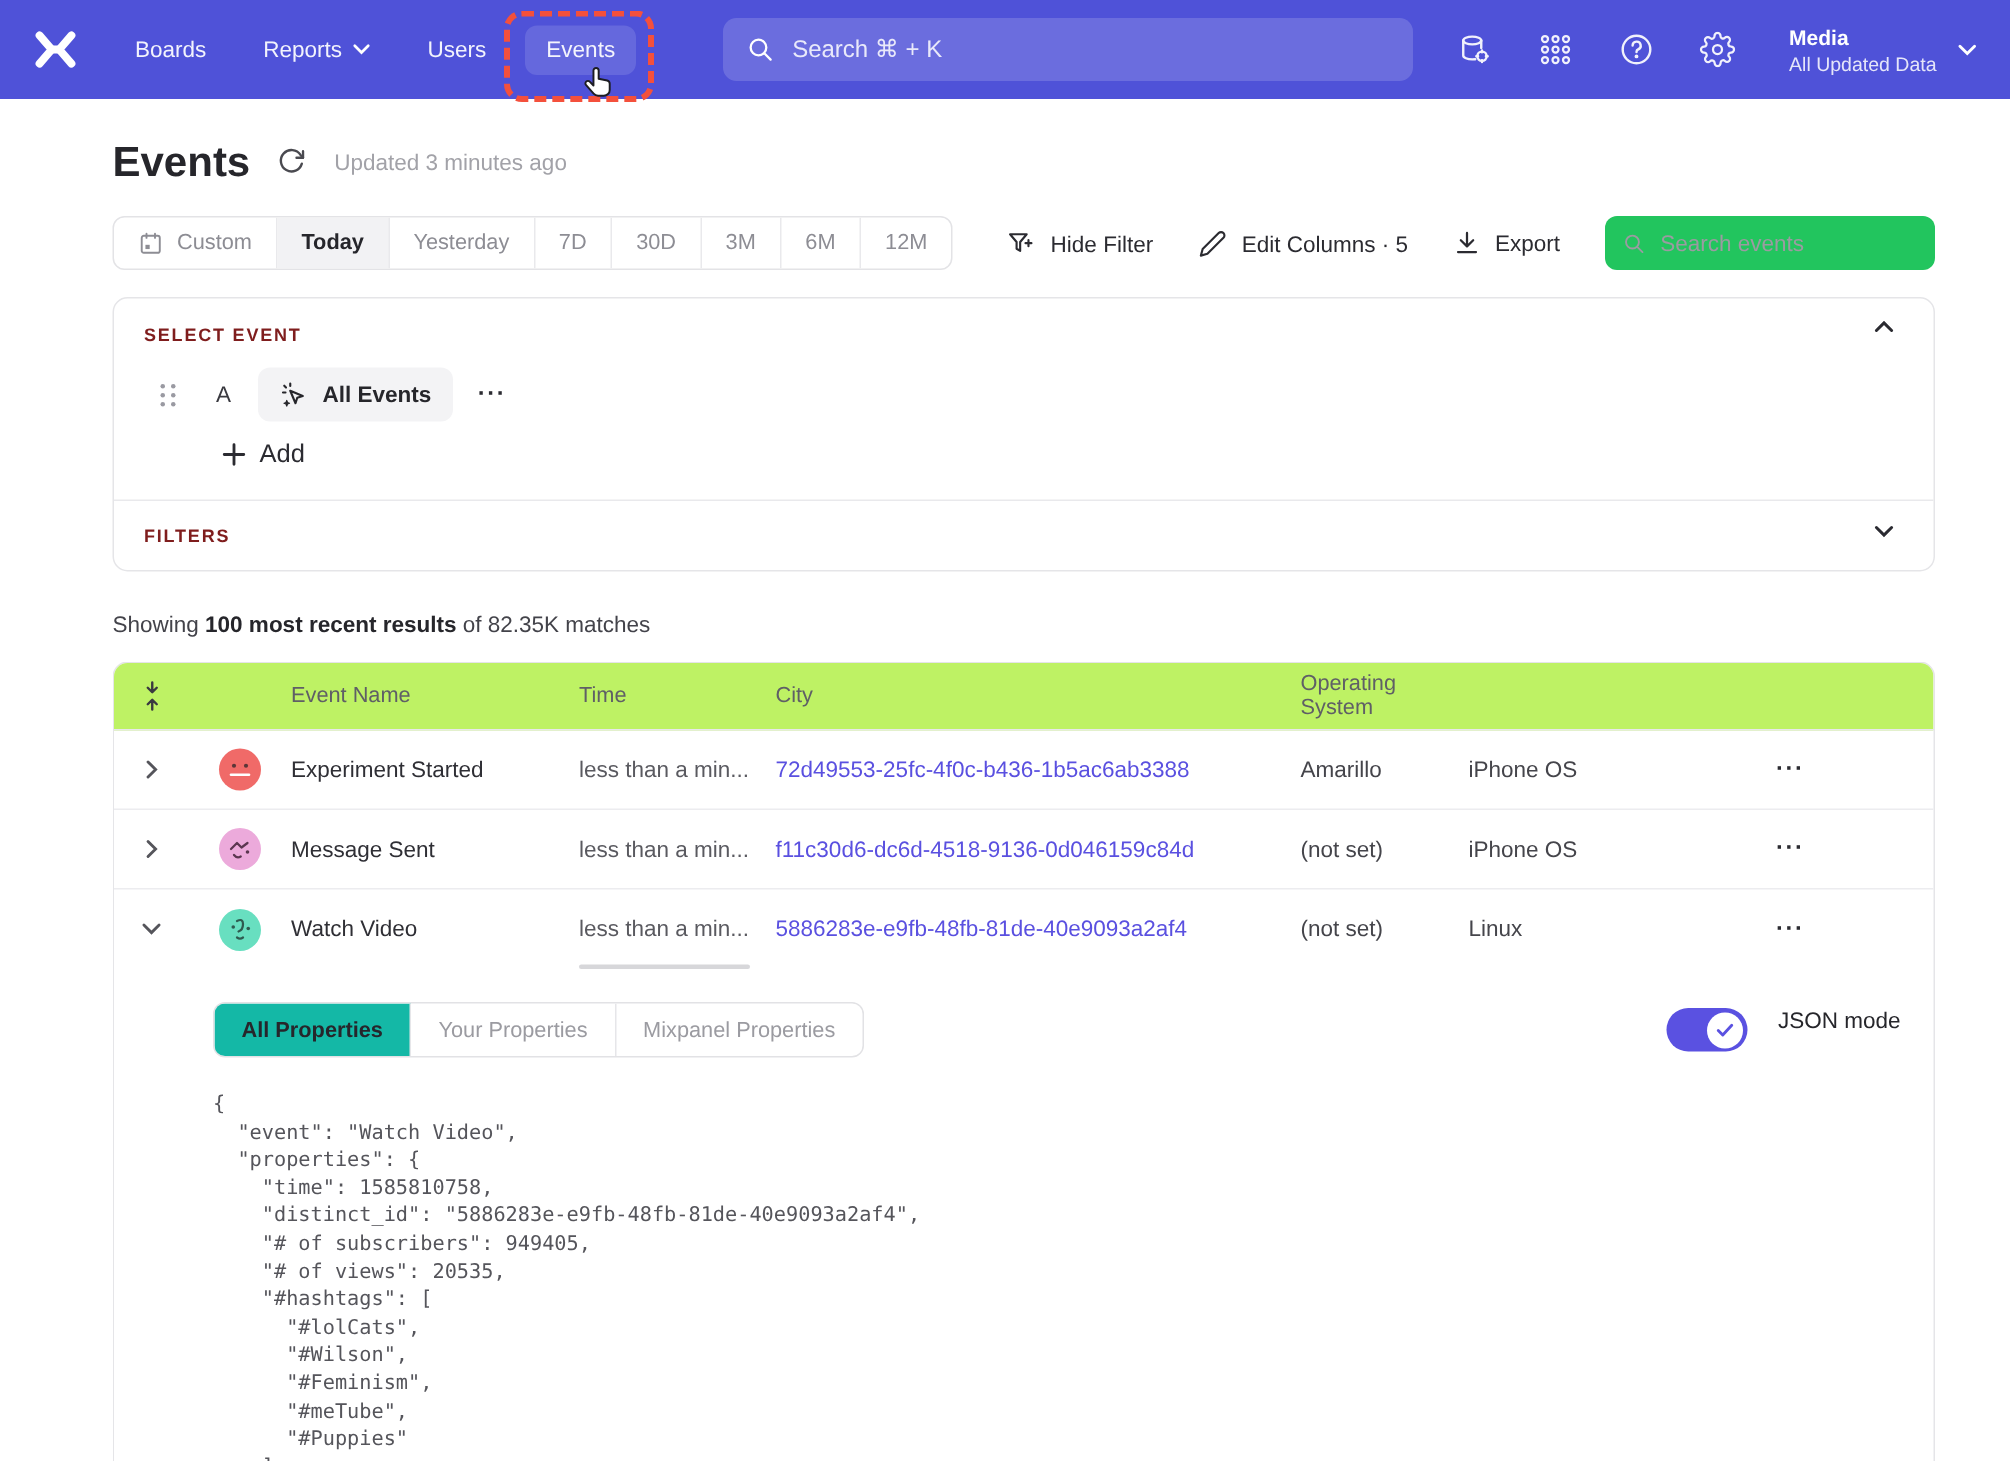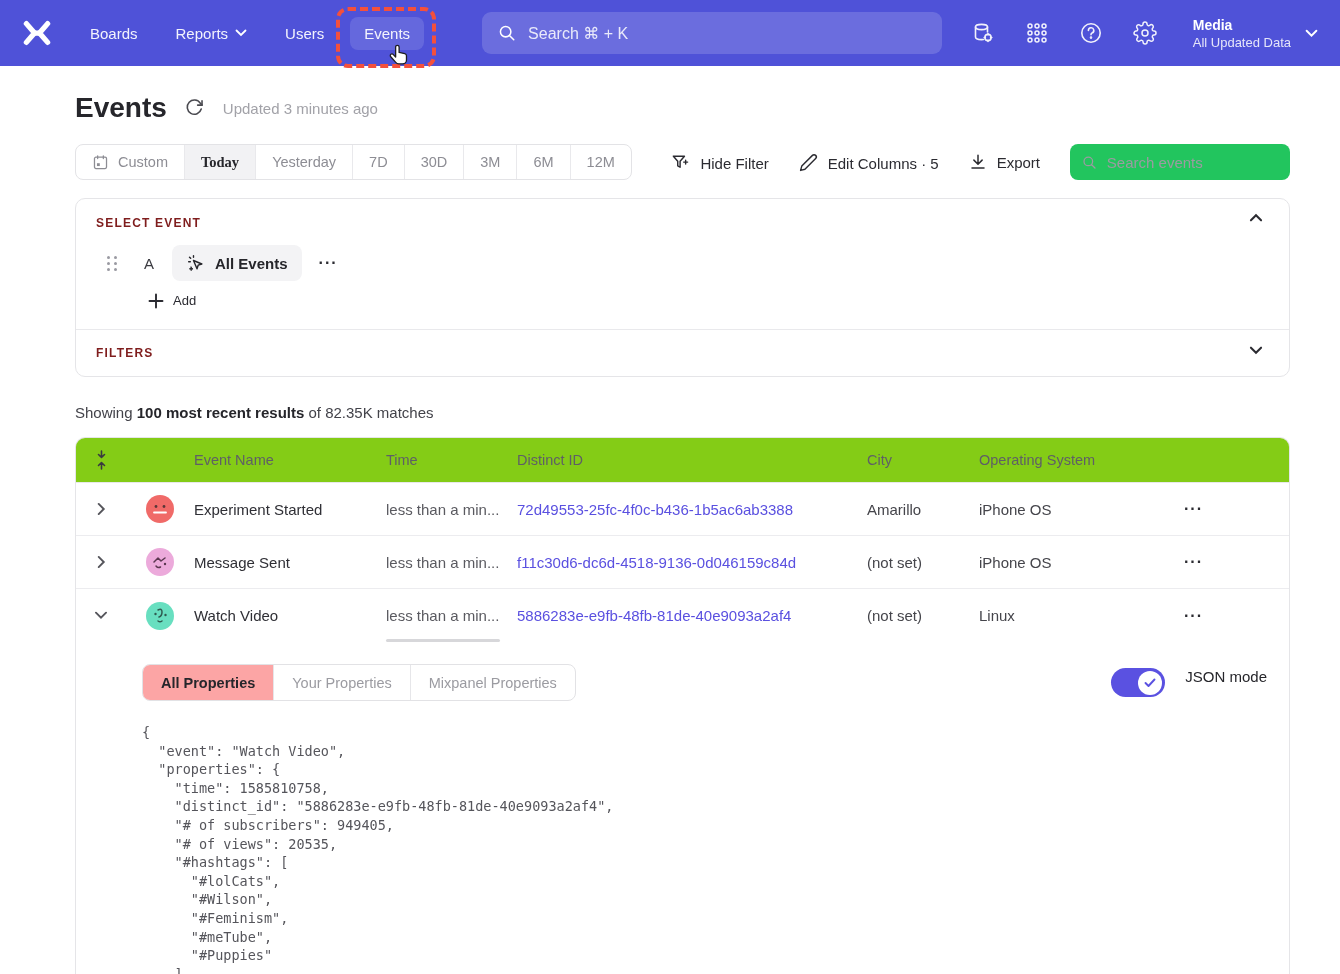--- a/index.html
+++ b/index.html
@@ -35,21 +35,21 @@
   .page-head { display:flex; align-items:center; gap:18px; }
   .page-title { font-size:28px; font-weight:700; color:#26262b; }
   .refresh { width:20px; height:20px; display:flex; cursor:pointer; }
   .updated { font-size:15px; color:#a2a2a8; }
 
   .controls { margin-top:20px; display:flex; align-items:center; justify-content:space-between; }
   .segmented { display:flex; border:1px solid #e3e3e6; border-radius:8px; overflow:hidden; height:36px; }
   .seg { display:flex; align-items:center; gap:9px; padding:0 16px; font-size:14.5px;
          color:#8d8d94; border-right:1px solid #e9e9ec; cursor:pointer; white-space:nowrap; }
   .seg:last-child { border-right:none; }
-  .seg.active { background:#f2f2f4; color:#26262b; font-weight:700;font-family:Liberation Serif, serif; }
+  .seg.active { background:#f2f2f4; color:#26262b; font-weight:700; }
   .tools { display:flex; align-items:center; gap:30px; }
   .tool-btn { display:flex; align-items:flex-end; gap:10px; font-size:15px; font-weight:500;
               color:#2b2b31; cursor:pointer; white-space:nowrap; }
   .search-events { width:220px; height:36px; background:#22c55e; border-radius:8px;
                    display:flex; align-items:center; gap:10px; padding:0 12px; }
   .search-events input { border:none; outline:none; background:transparent; font-size:15px;
                          color:#3a3a40; width:100%; font-family:"Liberation Sans",sans-serif; }
   .search-events input::placeholder { color:#9b9ba1; }
 
   
@@ -59,54 +59,54 @@
   .chev-btn { position:absolute; right:20px; top:14px; width:20px; height:20px; display:flex; cursor:pointer; }
   .event-row { margin-top:15px; display:flex; align-items:center; }
   .drag { margin-left:11px; display:grid; grid-template-columns:4px 4px; gap:3px; cursor:grab; }
   .drag i { width:3px; height:3px; border-radius:50%; background:#9a9aa2; }
   .row-letter { margin-left:26px; font-size:15px; color:#3a3a40; }
   .event-pill { margin-left:18px; height:36px; background:#f3f3f5; border-radius:8px;
                 display:flex; align-items:center; gap:9px; padding:0 14px; font-size:15px;
                 font-weight:700; color:#26262b; cursor:pointer; }
   .more-dots { margin-left:17px; font-size:16px; font-weight:700; letter-spacing:1px;
                color:#2b2b31; cursor:pointer; }
-  .add-row { margin-top:12px; margin-left:52px; display:flex; align-items:flex-start; gap:9px;
-             font-size:13px; font-weight:500; color:#2b2b31; cursor:pointer; width:max-content; }
+  .add-row { margin-top:12px; margin-left:52px; display:flex; align-items:center; gap:9px;
+             font-size:17px; font-weight:500; color:#2b2b31; cursor:pointer; width:max-content; }
   .divider { border-top:1px solid #e9e9ec; }
   .filters-row { position:relative; padding:16px 20px; }
 
   .results-line { margin-top:27px; font-size:15px; color:#43434a; }
   .results-line b { color:#26262b; }
 
   
   .table { margin-top:16px; border:1px solid #e5e5e8; border-bottom:none;
            border-radius:10px 10px 0 0; overflow:hidden; }
   .trow { display:grid; grid-template-columns:50px 68px 192px 131px 350px 112px 180px 1fr;
           align-items:center; height:53px; border-bottom:1px solid #ececef; font-size:15px; }
-  .thead { background:#84cc16; height:45px; border-bottom:1px solid #e8e8ea;
+  .thead { background:#bef264; height:45px; border-bottom:1px solid #e8e8ea;
            font-size:14.5px; color:#5f5f66; }
   .c-exp { display:flex; justify-content:center; cursor:pointer; }
   .avatar { width:28px; height:28px; border-radius:50%; margin-left:20px; }
   .c-name { color:#2f2f35; }
   .c-time { color:#5a5a60; white-space:nowrap; overflow:hidden; text-overflow:ellipsis; padding-right:14px; }
   .c-id { color:#5a50e0; cursor:pointer; white-space:nowrap; }
   .c-city,.c-os { color:#45454b; }
   .c-act { padding-left:25px; }
   .row-dots { font-size:16px; font-weight:700; letter-spacing:1px; color:#2b2b31; cursor:pointer; width:max-content; }
   .trow.expanded { border-bottom:none; }
 
   
   .detail { position:relative; padding:22px 0 0 66px; }
   .scroll-thumb { position:absolute; left:310px; top:-3px; width:114px; height:3px;
                   background:#d7d7da; border-radius:2px; }
   .tabs { display:inline-flex; border:1px solid #e2e2e5; border-radius:8px; overflow:hidden; height:37px; }
   .tab { display:flex; align-items:center; padding:0 18px; font-size:14.5px; color:#9b9ba1;
          border-right:1px solid #e6e6e9; cursor:pointer; white-space:nowrap; }
   .tab:last-child { border-right:none; }
-  .tab.active { background:#fca5a5; color:#26262b; font-weight:700; }
+  .tab.active { background:#14b8a6; color:#26262b; font-weight:700; }
   .json-toggle-wrap { position:absolute; right:22px; top:26px; display:flex; align-items:flex-start; gap:20px; }
   .toggle { width:54px; height:29px; border-radius:15px; background:#5a51e1; position:relative; cursor:pointer; }
   .knob { position:absolute; right:3px; top:2.5px; width:24px; height:24px; border-radius:50%;
           background:#fff; display:flex; align-items:center; justify-content:center; }
   .toggle-label { font-size:15px; color:#26262b; }
   .json-block { margin-top:22px; font-family:"DejaVu Sans Mono", monospace; font-size:13.5px;
                 line-height:18.6px; color:#55555b; white-space:pre; }
 
   svg { display:block; }
 </style>
@@ -310,21 +310,20 @@
       <div class="trow thead">
         <span class="c-exp">
           <svg width="13" height="20" viewBox="0 0 12 20" fill="none" stroke="#3a3a40" stroke-width="1.6" stroke-linecap="round" stroke-linejoin="round">
             <path d="M6 1 v6 M3 4.5 L6 7.5 L9 4.5"></path>
               <path d="M6 19 v-6 M3 15.5 L6 12.5 L9 15.5"></path>
           </svg>
         </span>
         <span></span>
         <span>Event Name</span>
         <span>Time</span>
-        <span>Distinct ID</span>
         <span>City</span>
         <span>Operating System</span>
         <span></span>
       </div>
 
       <div class="trow">
         <span class="c-exp">
           <svg width="9" height="14" viewBox="0 0 8 12" fill="none" stroke="#55555b" stroke-width="1.7" stroke-linecap="round">
               <path d="M1.5 1.5 L6 6 L1.5 10.5"></path>
             </svg>

